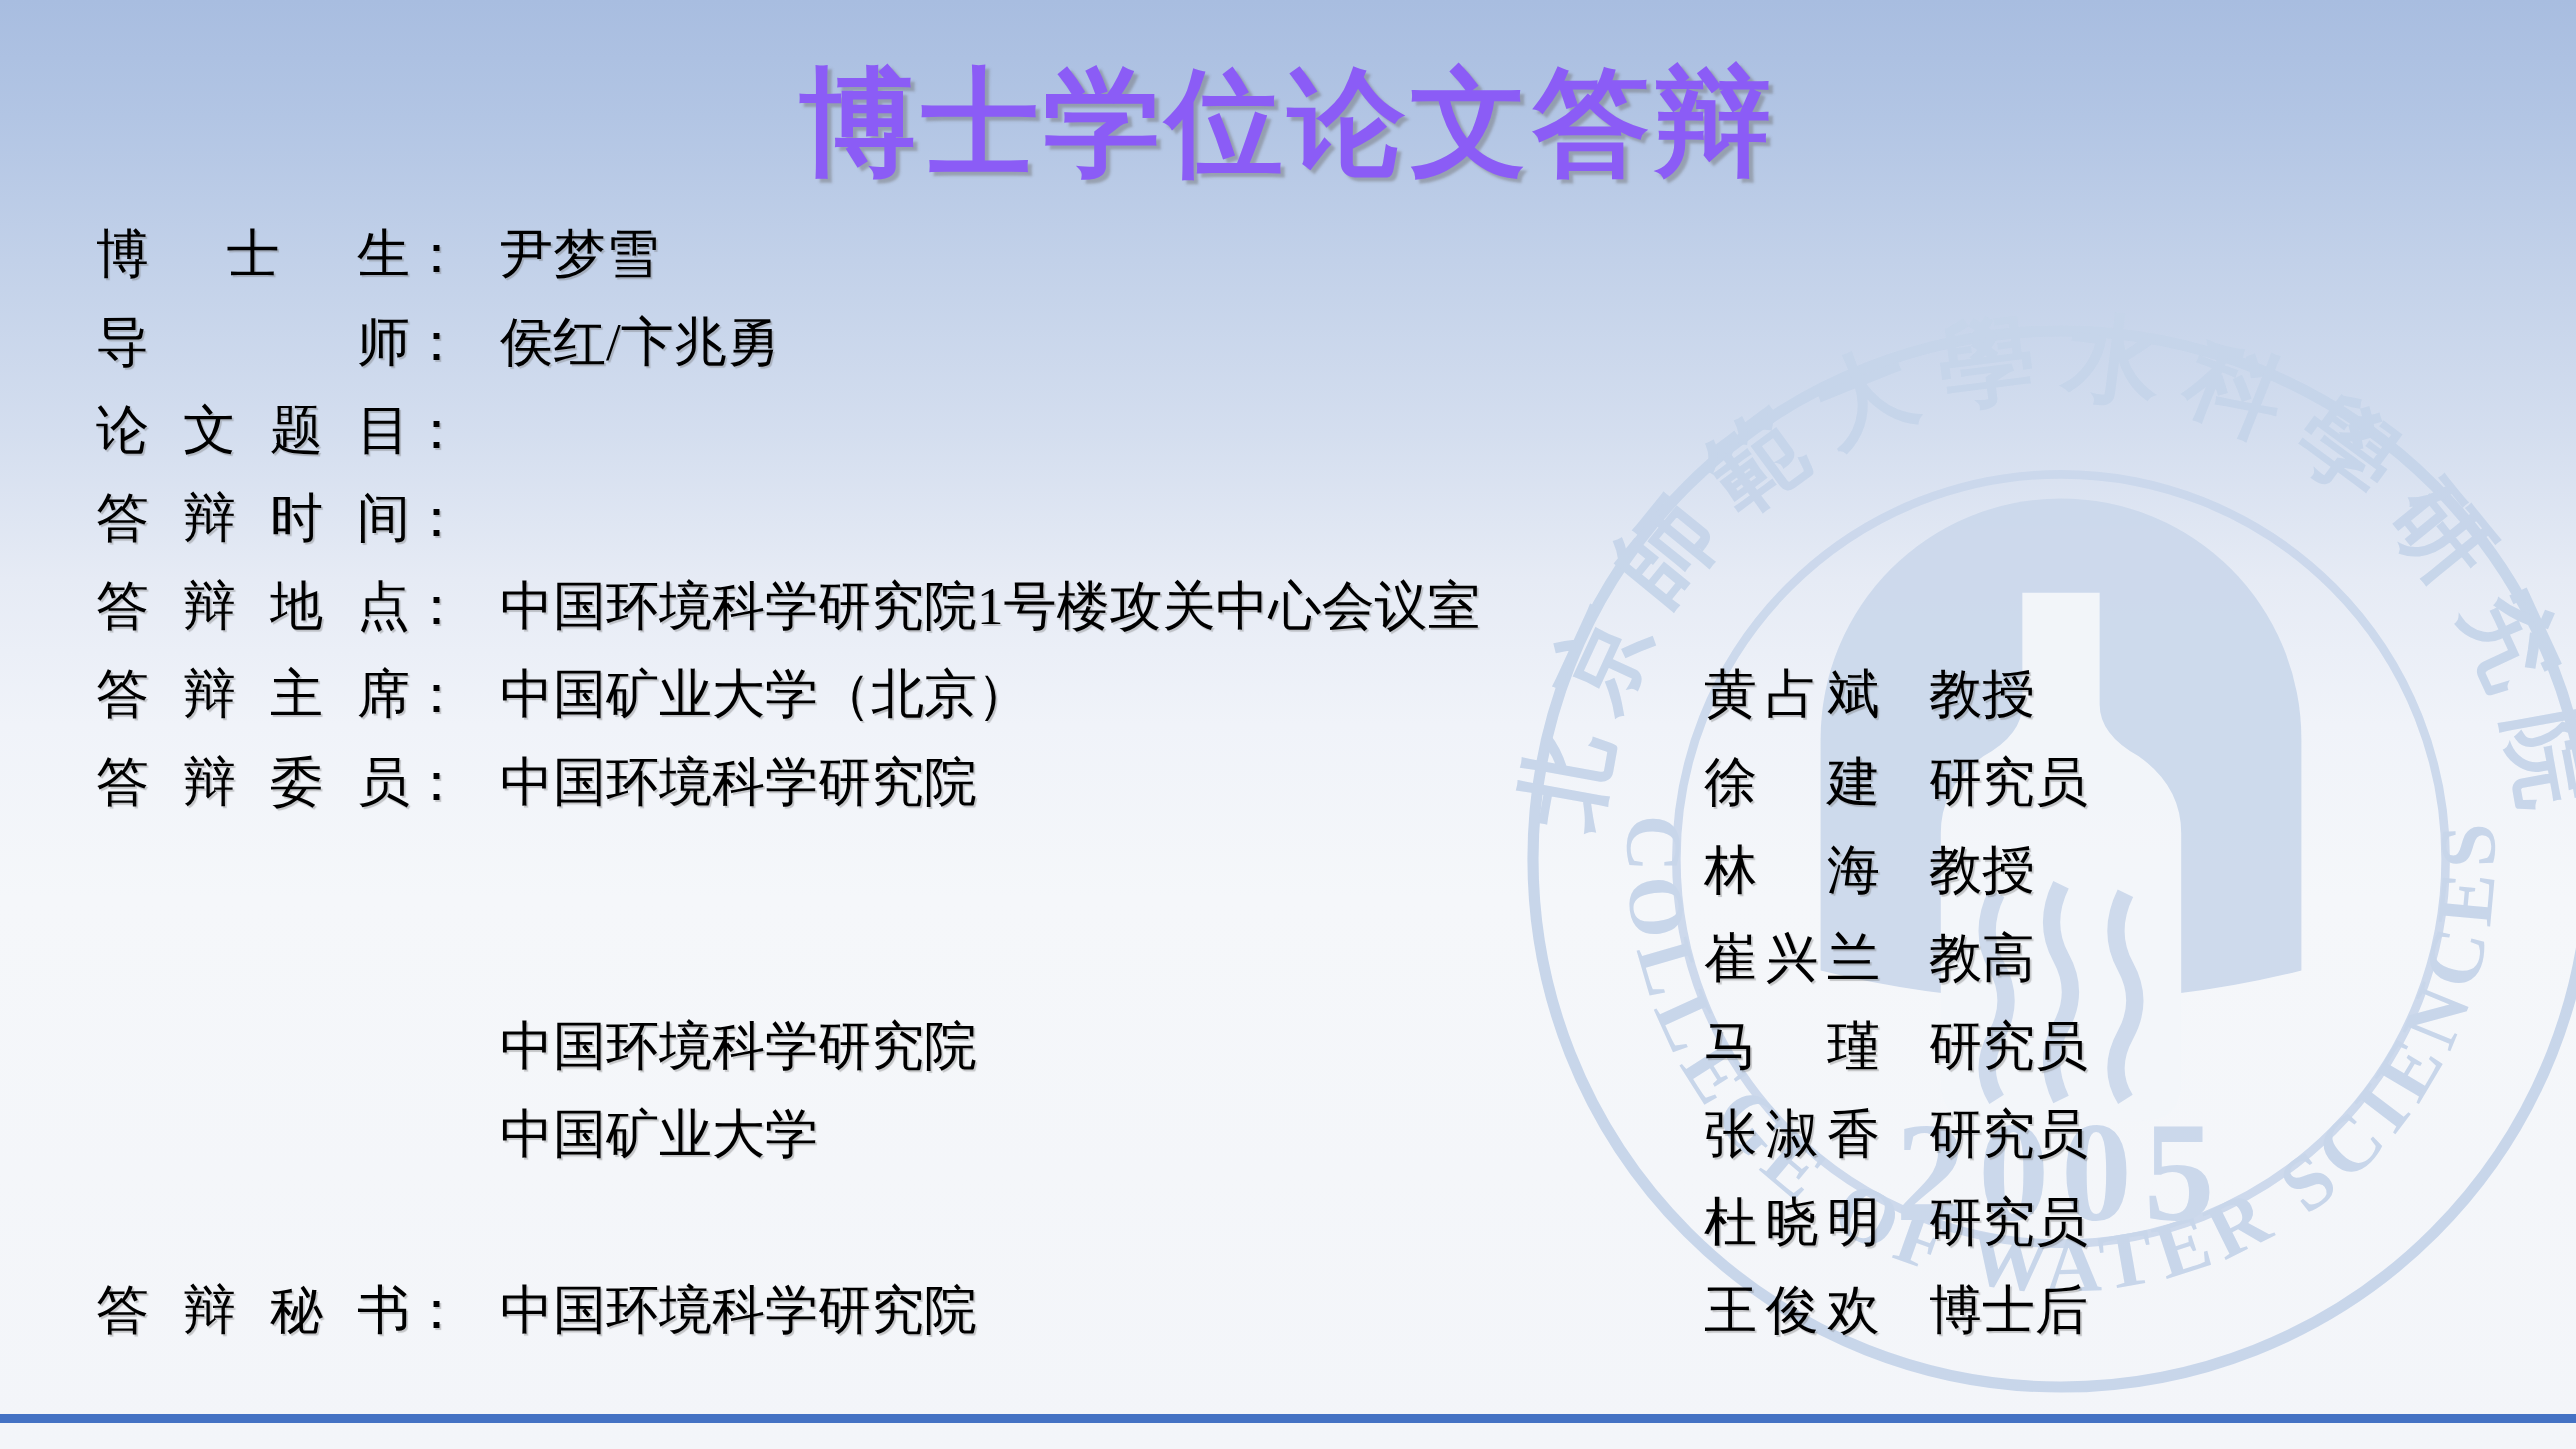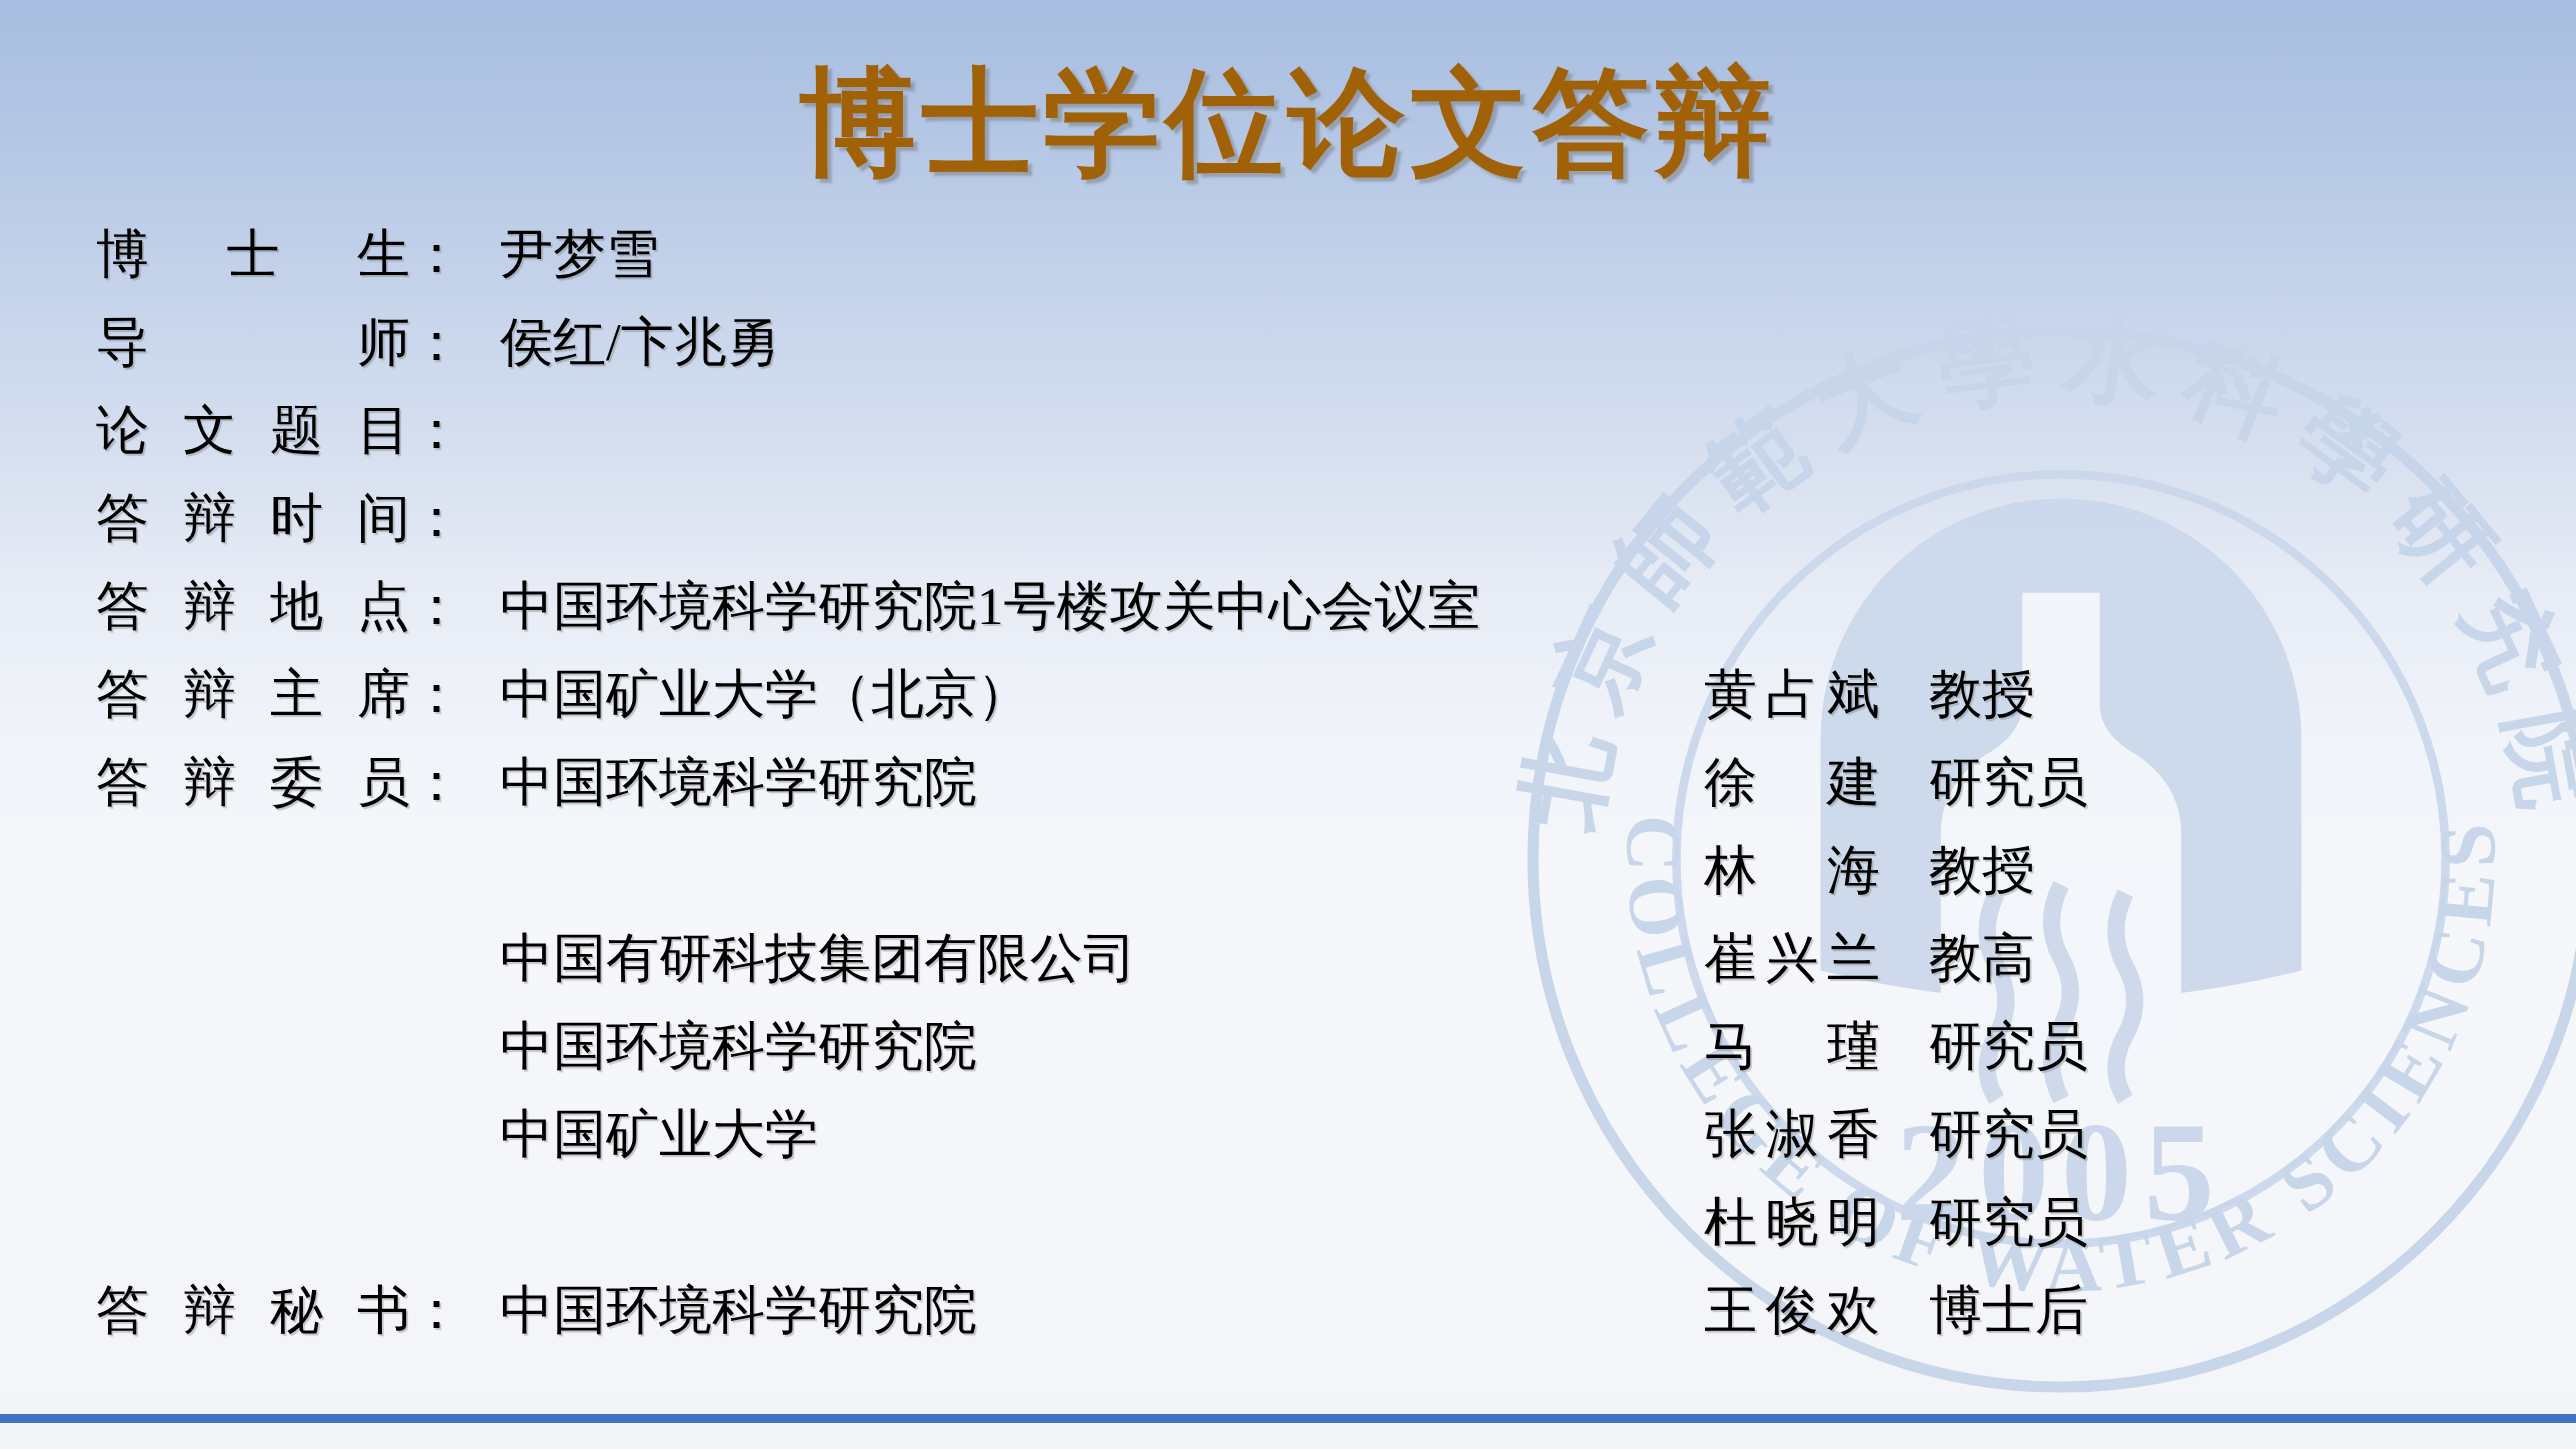--- a/index.html
+++ b/index.html
@@ -10,21 +10,21 @@
       #a8bde0 0%, #b2c5e4 8%, #c2d1e9 18%, #d4deef 30%,
       #e6ebf5 40%, #f0f3f9 50%, #f5f7fa 62%, #f3f5f9 100%);
   }
   .slide{position:absolute;inset:0;}
   
   .wm{position:absolute;left:1460px;top:258px;width:1202px;height:1202px;z-index:1;opacity:.95;}
   
   .title{
     position:absolute;top:45px;left:0;width:100%;text-align:center;z-index:2;
     font-family:"DejaVu Sans","Liberation Sans",sans-serif;
-    font-weight:900;font-size:117px;letter-spacing:5.2px;color:#a16207;
+    font-weight:900;font-size:117px;letter-spacing:5.2px;color:#8b5cf6;
     text-shadow:4.3px 4.3px 2.6px rgba(110,110,110,.45);
   }
   
   .rows{position:absolute;top:211px;left:96px;right:0;z-index:2;}
   .row{position:relative;height:88px;display:flex;align-items:center;
        font-size:53px;color:#000;white-space:nowrap;
        text-shadow:1.7px 1.7px 0.9px rgba(110,110,110,.35);}
   .lbl{width:314px;flex:0 0 314px;}
   .jbox{display:inline-flex;justify-content:space-between;}
   .colon{width:60px;flex:0 0 60px;}
@@ -170,21 +170,20 @@
             <span>林</span>
             <span>海</span>
           </span>
         <span class="rank">教授</span>
       </span>
     </div>
 
     <div class="row">
       <span class="lbl jbox"></span>
       <span class="colon"></span>
-      <span class="val">中国有研科技集团有限公司</span>
       <span class="namecol">
         <span class="nm jbox">
             <span>崔</span>
             <span>兴</span>
             <span>兰</span>
           </span>
         <span class="rank">教高</span>
       </span>
     </div>
 

